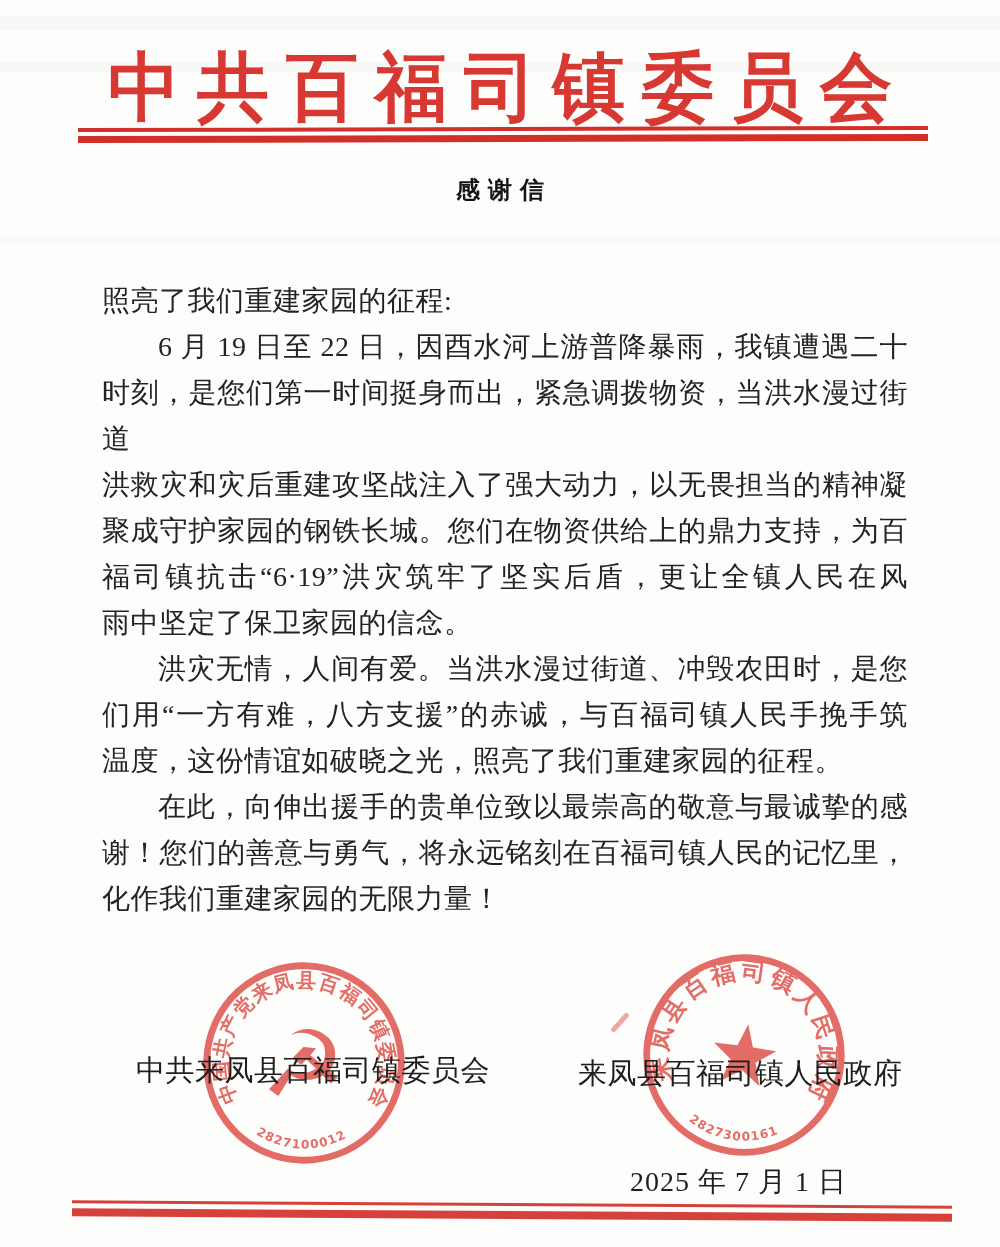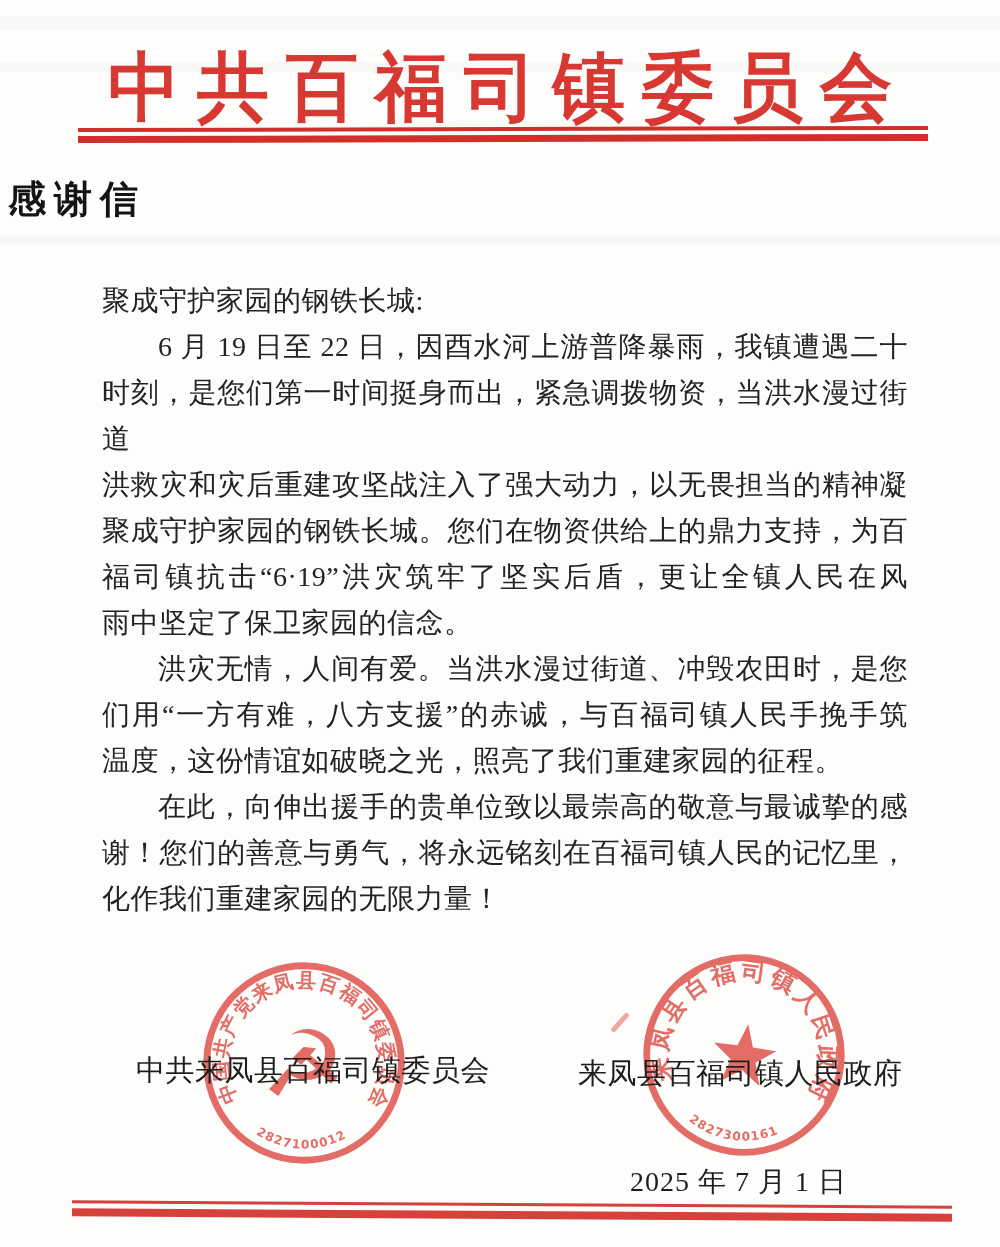--- a/index.html
+++ b/index.html
@@ -19,21 +19,21 @@
     color:#d73831;
     transform:scaleY(1.04);
   }
   .rule{position:absolute;left:78px;width:850px;background:#d12f29;transform:rotate(-0.15deg);}
   .rule.r1{top:127px;height:4px;}
   .rule.r2{top:135px;height:7px;}
 
   
   .doc-title{
     position:absolute;top:174px;left:0;width:100%;
-    font-weight:bold;font-size:38px;letter-spacing:8px;text-indent:8px;
+    text-align:center;font-weight:bold;font-size:24px;letter-spacing:8px;text-indent:8px;
     color:#141414;
   }
 
   
   .letter-body{
     position:absolute;top:278px;left:102px;width:806px;
     font-size:28px;line-height:46px;letter-spacing:0.5px;
     color:#232323;
   }
   .salutation{text-align:left;}
@@ -71,21 +71,21 @@
   <div class="scan-band" style="top:62px;height:10px;"></div>
   <div class="scan-band" style="top:236px;height:8px;"></div>
 
   <div class="letterhead">中共百福司镇委员会</div>
   <div class="rule r1"></div>
   <div class="rule r2"></div>
 
   <div class="doc-title">感谢信</div>
 
   <div class="letter-body">
-    <div class="salutation">聚成守护家园的钢铁长城:</div>
+    <div class="salutation">照亮了我们重建家园的征程:</div>
     <div id="letter-paragraphs">
         <div class="line first">6 月 19 日至 22 日，因酉水河上游普降暴雨，我镇遭遇二十</div>
         <div class="line">时刻，是您们第一时间挺身而出，紧急调拨物资，当洪水漫过街道</div>
         <div class="line">洪救灾和灾后重建攻坚战注入了强大动力，以无畏担当的精神凝</div>
         <div class="line">聚成守护家园的钢铁长城。您们在物资供给上的鼎力支持，为百</div>
         <div class="line">福司镇抗击“6·19”洪灾筑牢了坚实后盾，更让全镇人民在风</div>
         <div class="line last">雨中坚定了保卫家园的信念。</div>
         <div class="line first">洪灾无情，人间有爱。当洪水漫过街道、冲毁农田时，是您</div>
         <div class="line">们用“一方有难，八方支援”的赤诚，与百福司镇人民手挽手筑</div>
         <div class="line last">温度，这份情谊如破晓之光，照亮了我们重建家园的征程。</div>

